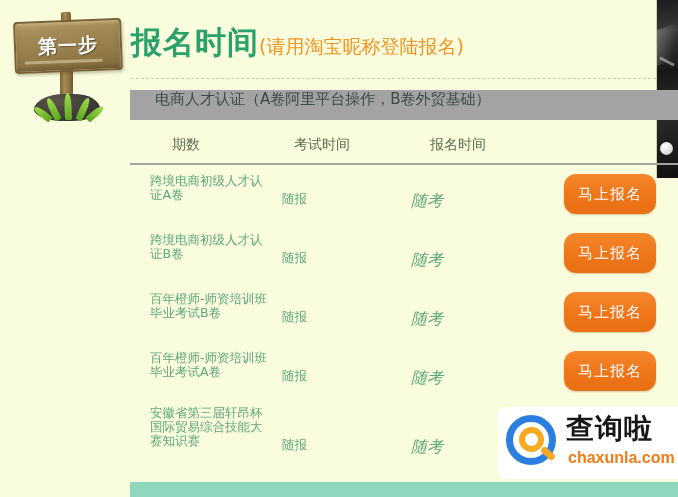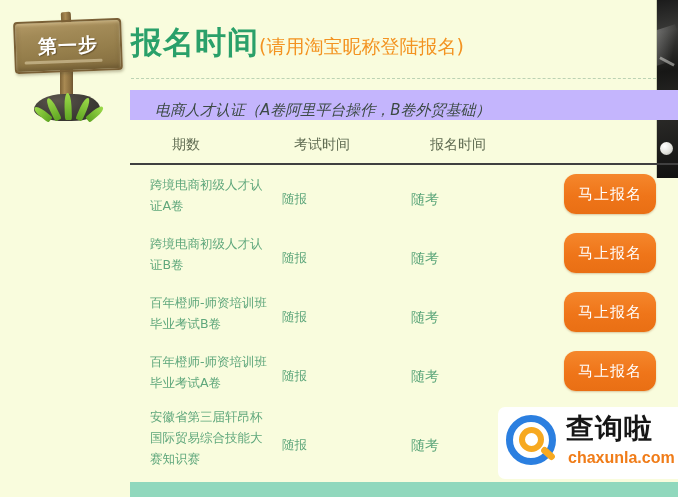--- a/index.html
+++ b/index.html
@@ -181,43 +181,42 @@
     border-top: 1px dashed #bcd3b4;
   }
 
   
   .banner {
     position: absolute;
     left: 130px;
     top: 90px;
     width: 548px;
     height: 30px;
-    background: #c4b5fd;
+    background: #a3a3a3;
     display: flex;
-    align-items: flex-end;
-    font-style: italic;
+    align-items: flex-start;
   }
   .banner-text {
     color: #3c4a44;
     font-size: 15px;
     margin-left: 25px;
     font-family: "DejaVu Sans", "Liberation Sans", sans-serif;
   }
 
   
   .table {
     position: absolute;
     left: 130px;
     top: 128px;
     width: 548px;
   }
   .thead {
     position: relative;
     height: 35px;
-    border-bottom: 2px solid #404040;
+    border-bottom: 2px solid #a3a3a3;
   }
   .th {
     position: absolute;
     top: 8px;
     color: #5f6b52;
     font-size: 14px;
     font-family: "DejaVu Sans", "Liberation Sans", sans-serif;
   }
   .th-c1 { left: 42px; }
   .th-c2 { left: 164px; }
@@ -227,36 +226,37 @@
     position: relative;
     height: 59px;
   }
   .cell-name {
     position: absolute;
     left: 20px;
     top: 9px;
     width: 120px;
     color: #5fa77c;
     font-size: 12.5px;
-    line-height: 21px;
+    line-height: 14px;
     font-family: "DejaVu Sans", "Liberation Sans", sans-serif;
   }
   .cell-sign {
     position: absolute;
     left: 152px;
     color: #5fa77c;
     font-size: 12.5px;
     font-family: "DejaVu Sans", "Liberation Sans", sans-serif;
   }
   .cell-exam {
     position: absolute;
     left: 281px;
     color: #5fa77c;
-    font-size: 14px;
-    font-family: "DejaVu Sans", "Liberation Sans", sans-serif;
+    font-size: 16px;
+    font-family: "DejaVu Sans", "Liberation Sans", sans-serif;
+    font-style: italic;
   }
   .row-2line .cell-sign,
   .row-2line .cell-exam { top: 26px; }
   .row-3line .cell-sign,
   .row-3line .cell-exam { top: 36px; }
 
   .enroll-btn {
     position: absolute;
     left: 434px;
     top: 9px;

